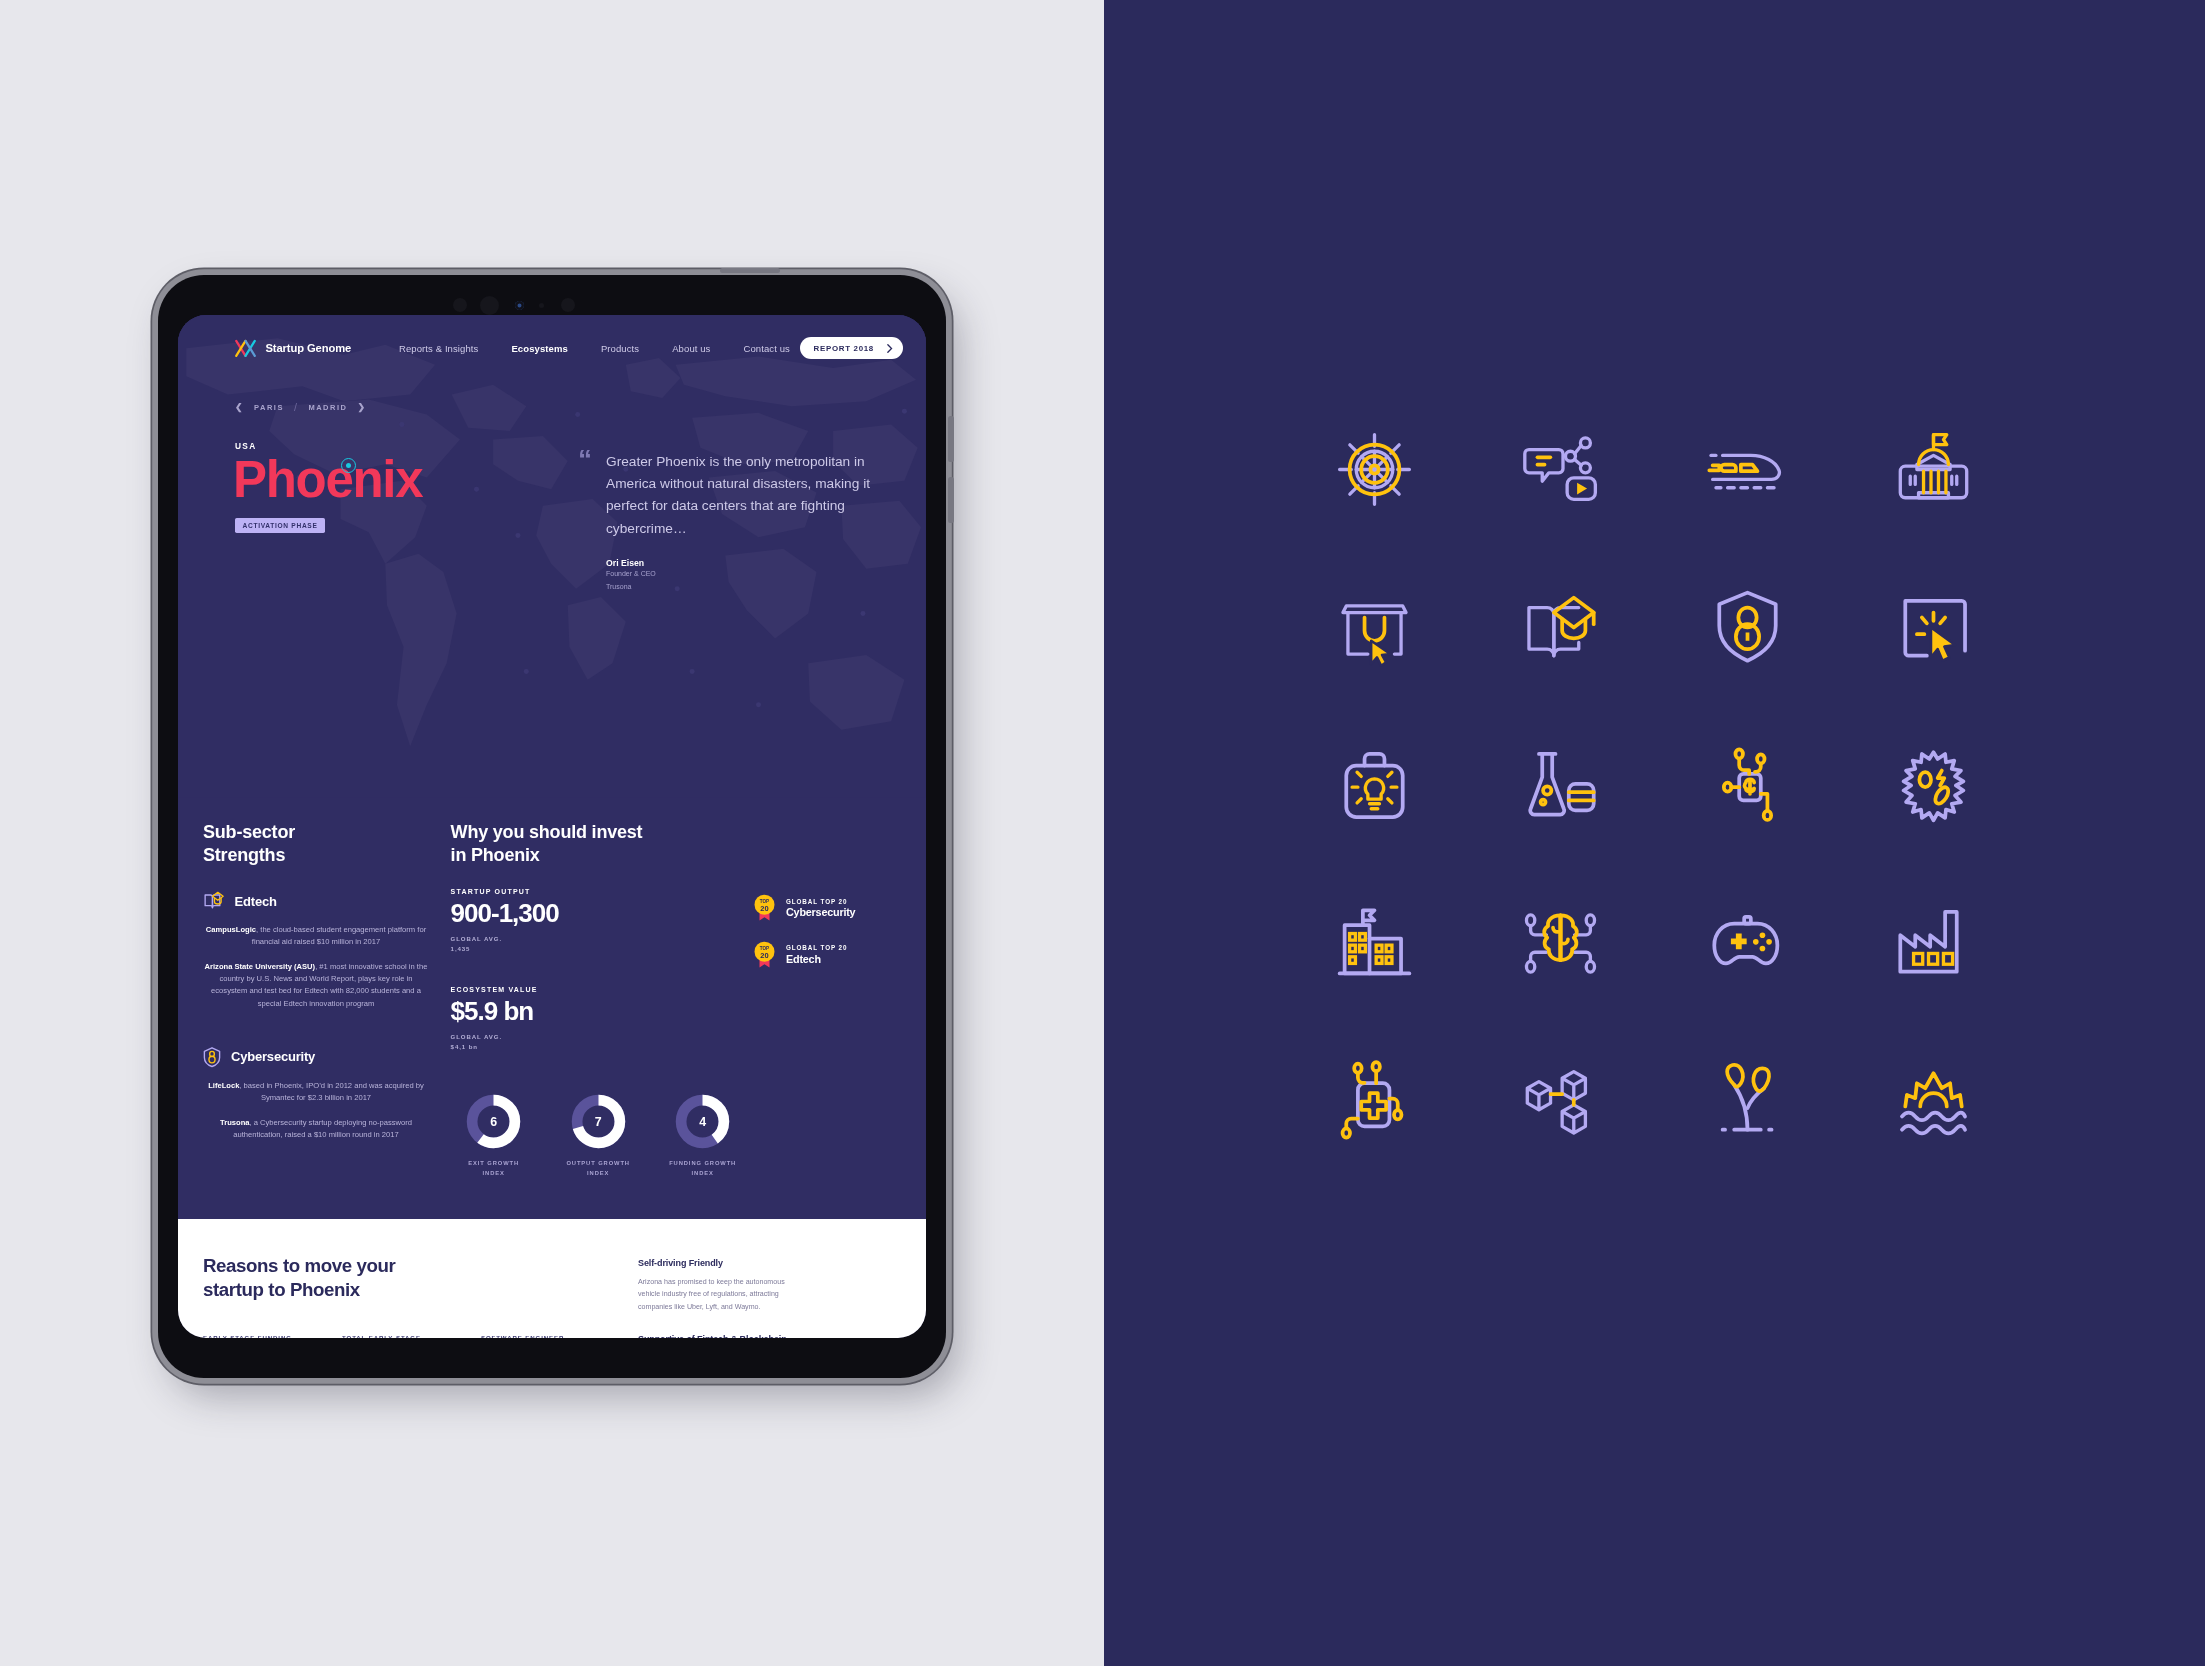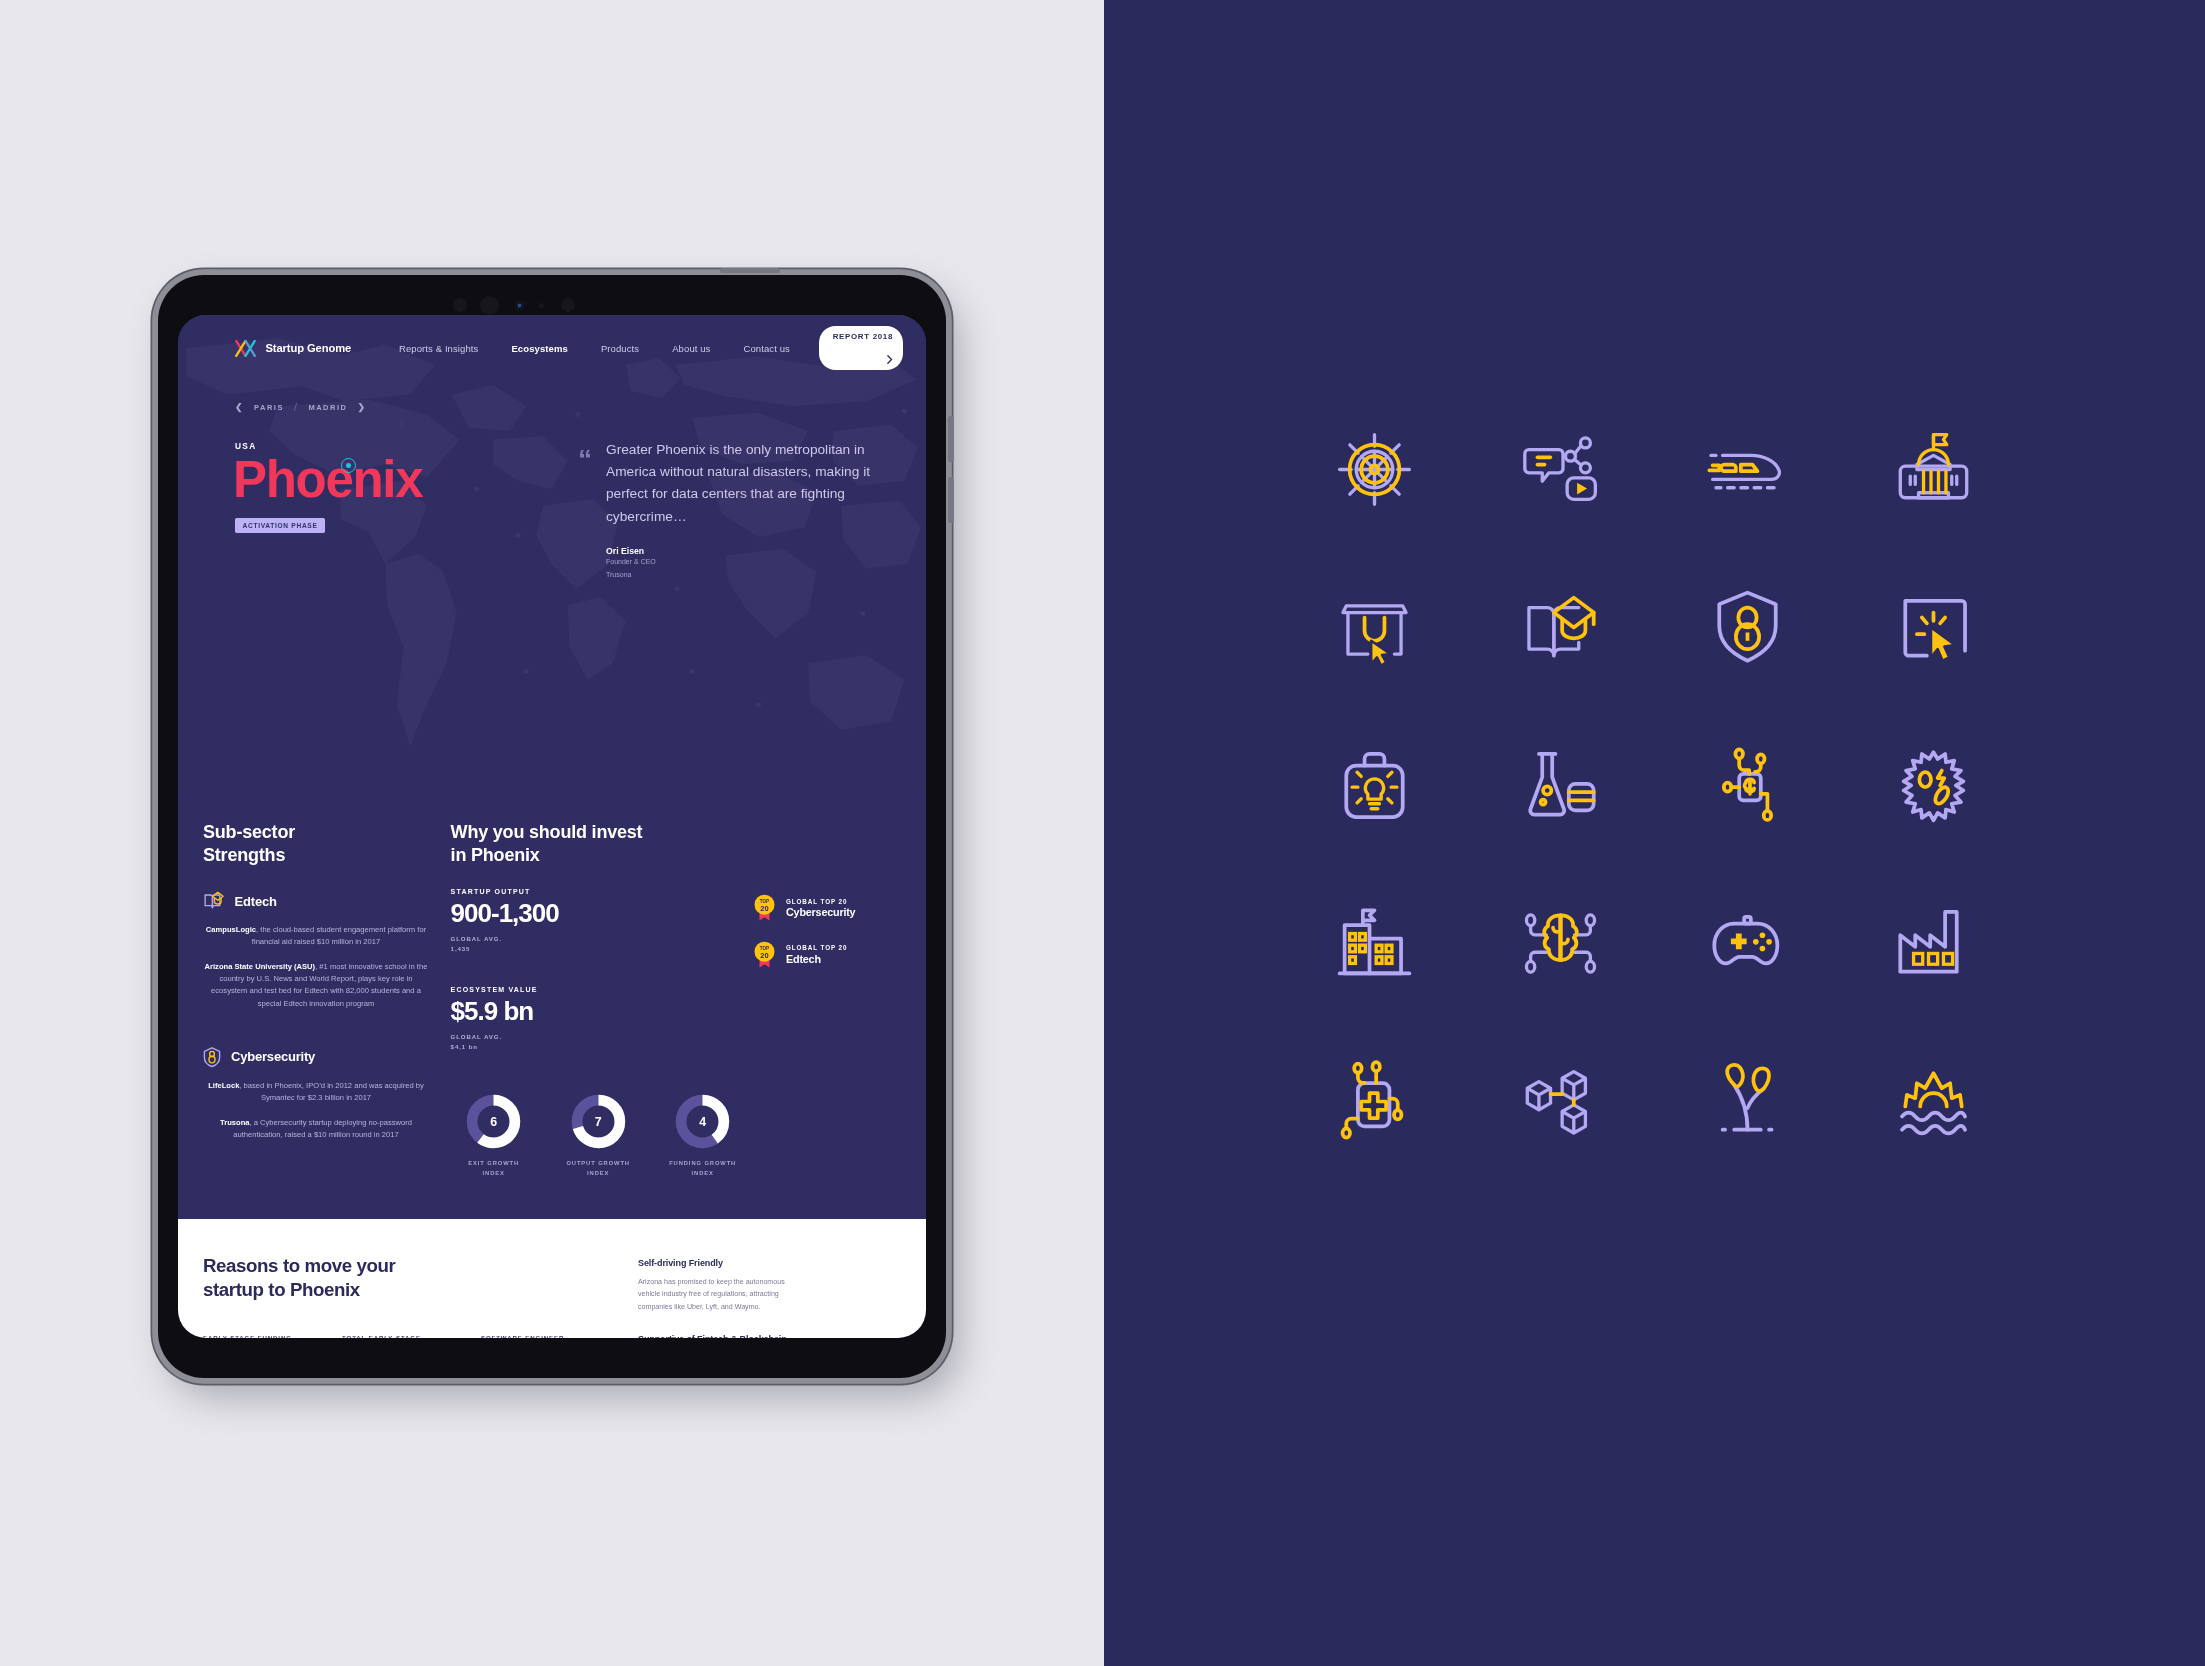--- a/index.html
+++ b/index.html
@@ -96,21 +96,20 @@
     text-decoration: none; white-space: nowrap;
   }
   .nav-link.active { color: #ffffff; font-weight: bold; }
   .report-btn {
     background: #ffffff; color: #2b2a5c;
     border-radius: 16.6px;
     padding: 6.6px 10px 6.6px 13.3px;
     font-size: 7.9px; font-weight: bold; letter-spacing: 0.7px;
     display: flex; align-items: flex-end; gap: 13.3px;
     white-space: nowrap;
-    flex-direction: column;
   }
 
   
   .crumbs {
     display: flex; align-items: center; gap: 10px;
     padding: 38px 0 0 25px;
     color: #a9a4cd; font-size: 7.5px; letter-spacing: 1.5px; font-weight: bold;
   }
   .crumbs .sep { color: #6b669a; font-weight: normal; font-size: 10.8px; }
   .crumb-arrow { color: #a9a4cd; font-size: 9px; }
@@ -133,21 +132,21 @@
 
   
   .quote-block {
     position: absolute; left: 428px; top: 124px; width: 265px; z-index: 4;
   }
   .quote-mark {
     position: absolute; left: -28px; top: 6.6px;
     color: #7f79b4; font-size: 28px; font-weight: bold; line-height: 1;
   }
   .quote-text {
-    color: #cdc9e8; font-size: 13.7px; line-height: 1.62; font-weight: normal;
+    color: #cdc9e8; font-size: 13.7px; line-height: 1.62; font-weight: normal; margin-top: 12px;
   }
   .quote-author {
     margin-top: 18px;
     color: #ffffff; font-size: 8.7px; font-weight: bold;
   }
   .quote-role { color: #a6a1cd; font-size: 7px; line-height: 1.5; margin-top: 1.7px; }
 
   .map-pin {
     position: absolute; left: 163px; top: 143px;
     width: 15px; height: 15px; border-radius: 50%;

